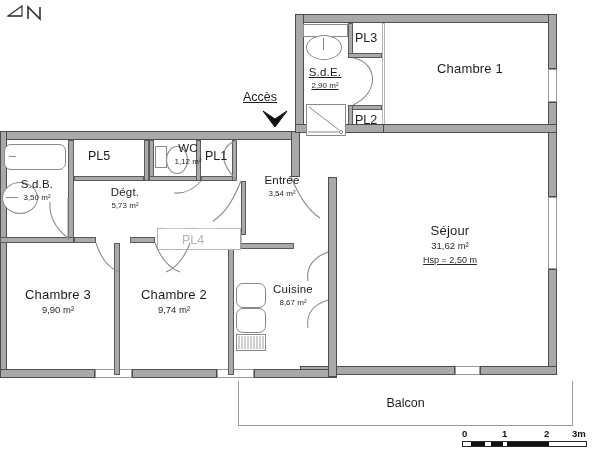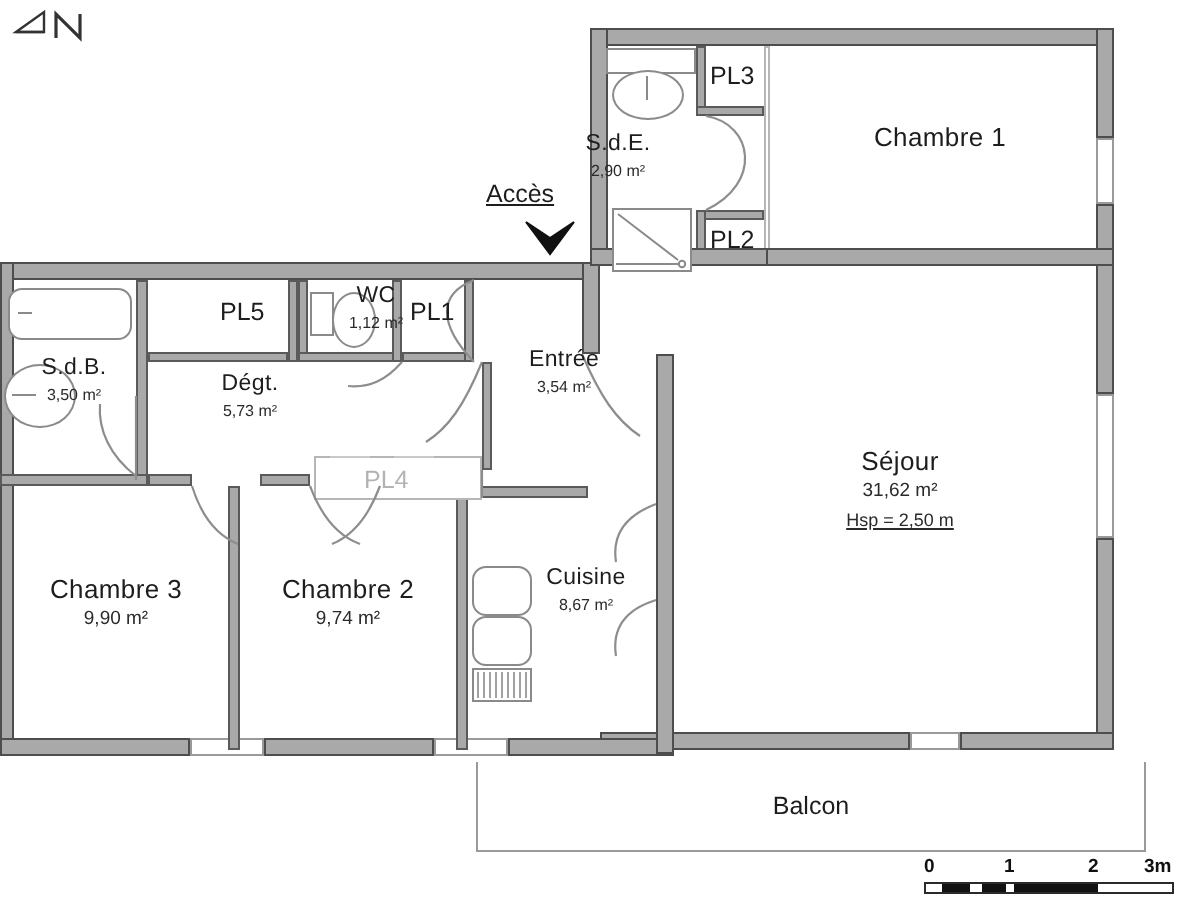--- a/index.html
+++ b/index.html
@@ -198,21 +198,21 @@
 
   <div id="acces-lbl">Accès</div>
   <svg id="acces-arrow" width="26" height="20">
     <path d="M1 1 L13 17 L25 1 L13 9 Z" fill="#111" stroke="#111" stroke-width="1"></path>
   </svg>
 
   <div class="lbl" style="left:400px;top:62px;width:140px;">
     <span class="nm">Chambre 1</span>
   </div>
 
-  <div class="lbl sm" style="left:281px;top:66px;width:56px;">
+  <div class="lbl sm" style="left:297px;top:66px;width:56px;text-decoration:underline;">
     <span class="nm">S.d.E.</span>
     <span class="ar">2,90 m²</span>
   </div>
 
   <div class="lbl" style="left:380px;top:224px;width:140px;text-align:center;">
     <span class="nm">Séjour</span>
     <span class="ar">31,62 m²</span>
     <span class="hs">Hsp = 2,50 m</span>
   </div>
 
@@ -248,21 +248,21 @@
 
   <div class="lbl" style="left:8px;top:288px;width:100px;">
     <span class="nm">Chambre 3</span>
     <span class="ar">9,90 m²</span>
   </div>
 
   <div class="plname" style="left:205px;top:149px;">PL1</div>
   <div class="plname" style="left:355px;top:113px;">PL2</div>
   <div class="plname" style="left:355px;top:31px;">PL3</div>
   <div class="plname grey" style="left:182px;top:233px;">PL4</div>
-  <div class="plname" style="left:88px;top:149px;margin-left:22px;">PL5</div>
+  <div class="plname" style="left:88px;top:149px;">PL5</div>
 
   <div id="balcon-box"></div>
   <div id="balcon-lbl">Balcon</div>
 
   <div id="scale">
     <div class="num" style="left:0px;">0</div>
     <div class="num" style="left:40px;">1</div>
     <div class="num" style="left:82px;">2</div>
     <div class="num" style="left:110px;">3m</div>
     <div class="tickrow">

